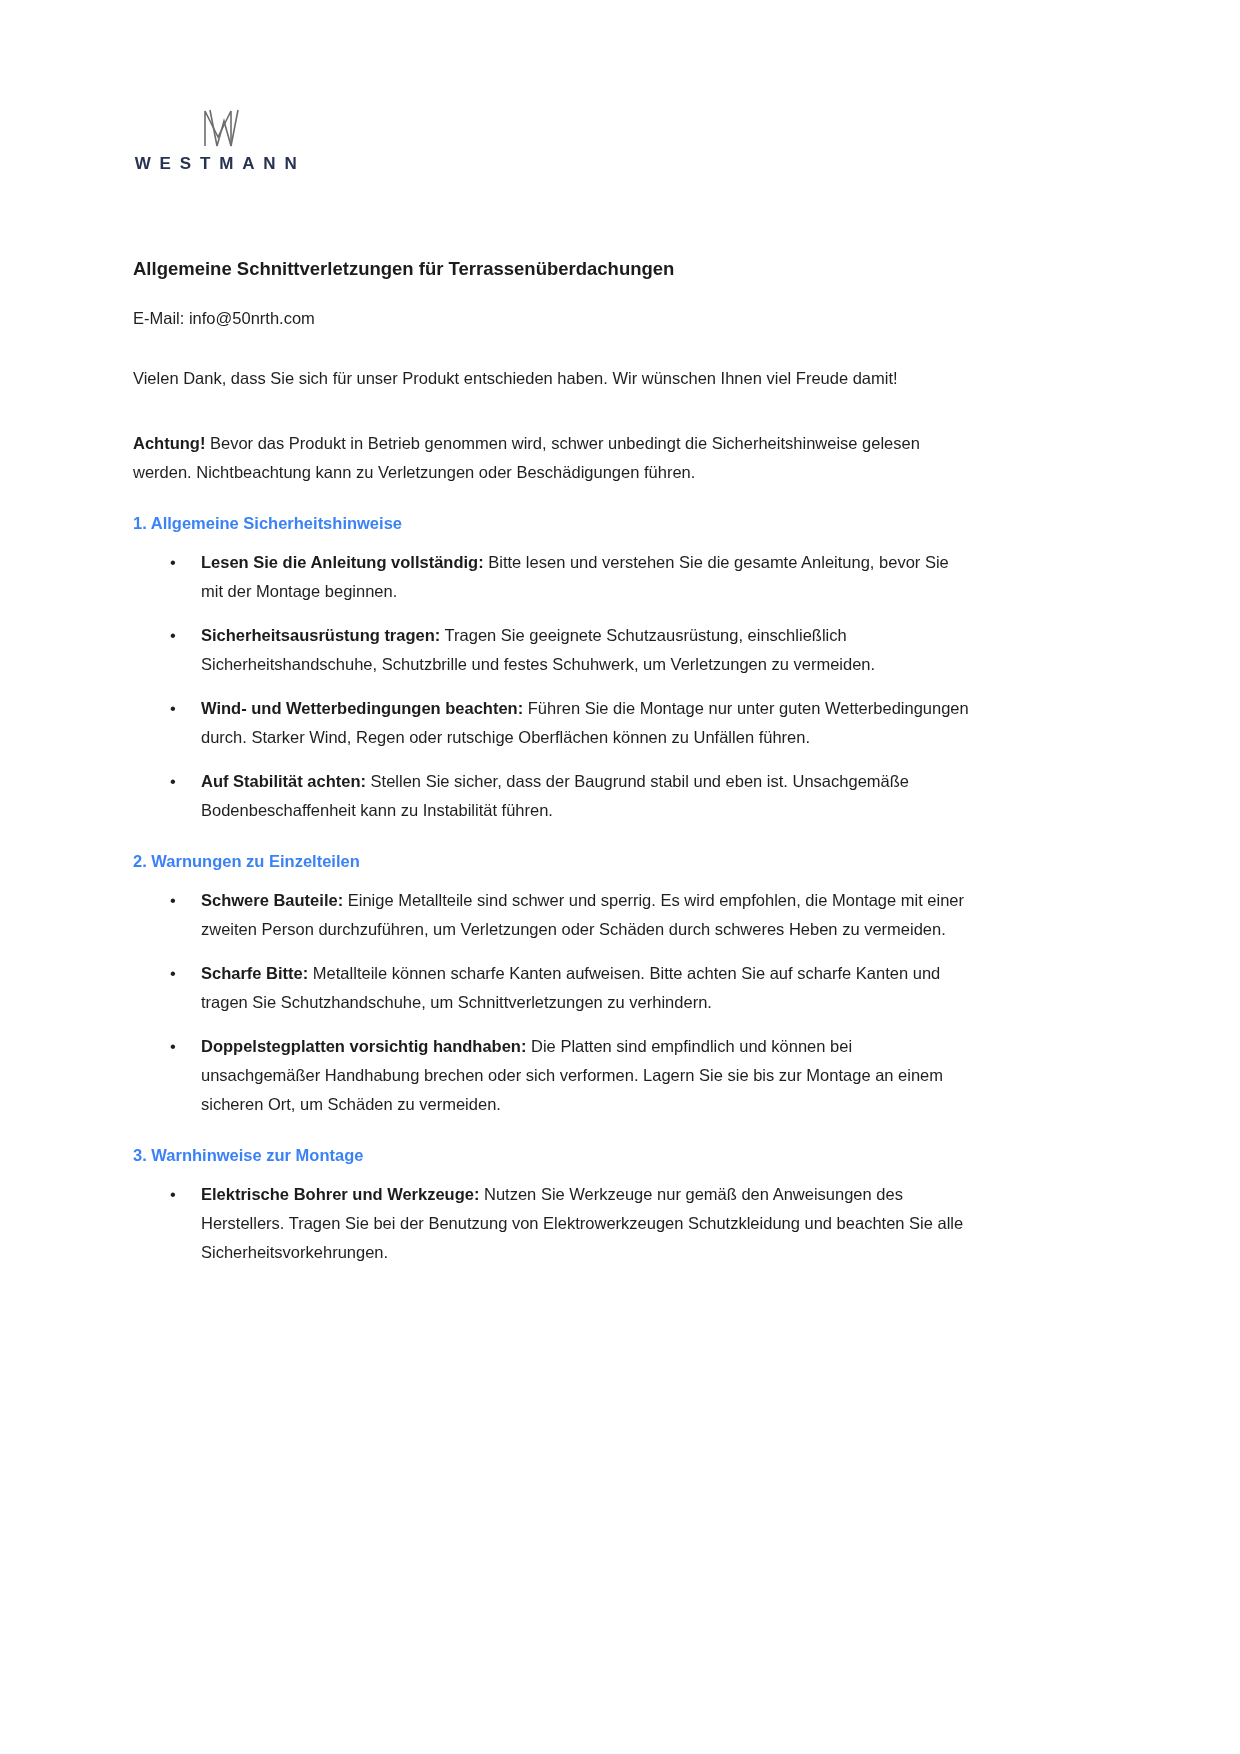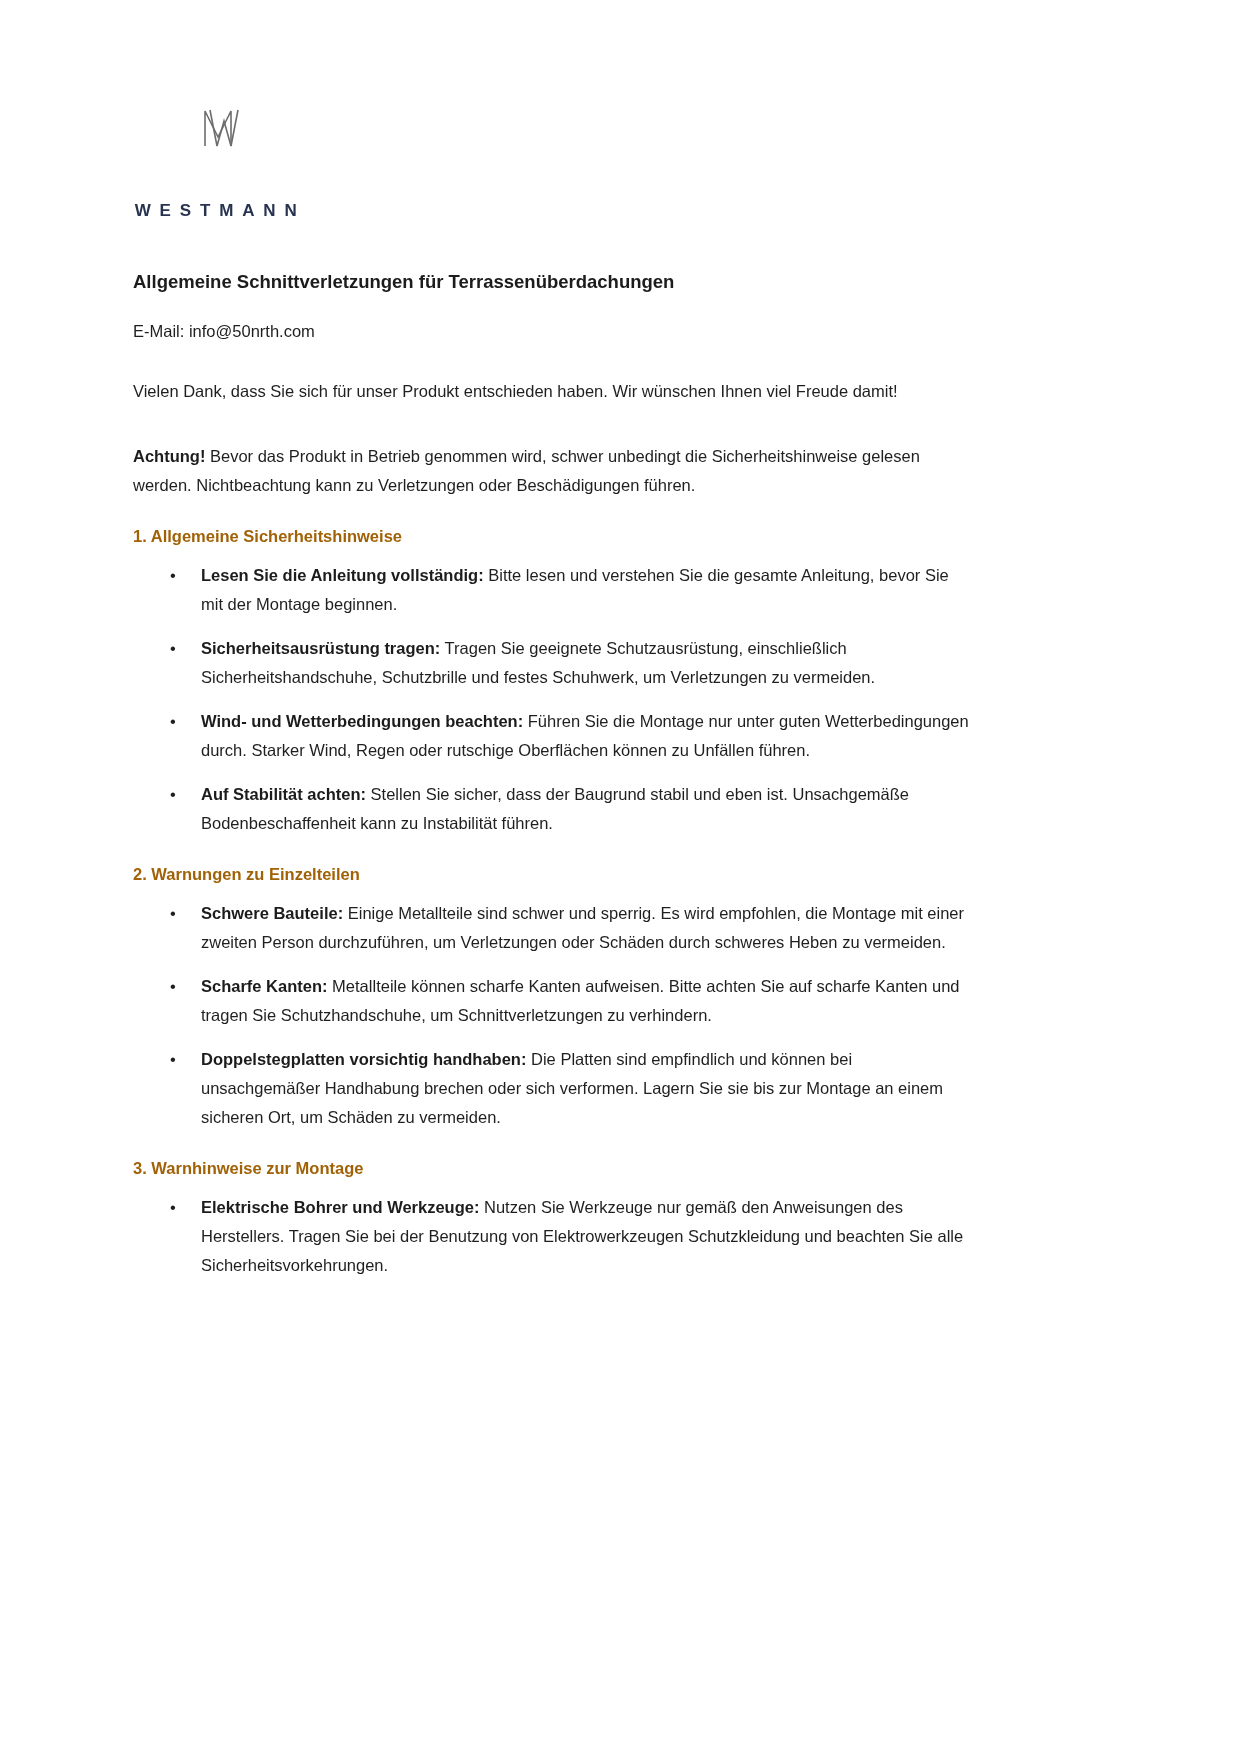--- a/index.html
+++ b/index.html
@@ -17,22 +17,21 @@
     color: #1f1f1f;
     box-sizing: border-box;
     padding: 108px 268px 60px 133px;
     overflow: hidden;
   }
   
   .brand {
     display: inline-flex;
     flex-direction: column;
     align-items: center;
-    margin-bottom: 50px;
-    gap: 47px;
+    margin-bottom: 84px;
   }
   .monogram {
     display: block;
     margin-bottom: 6px;
   }
   .monogram polyline {
     fill: none;
     stroke: #6d6d6d;
     stroke-width: 1.6;
     stroke-linejoin: miter;
@@ -66,21 +65,21 @@
   .intro {
     margin-top: 32px;
   }
   .warning {
     margin-top: 36px;
   }
   .sec-heading {
     font-size: 16.5px;
     font-weight: bold;
     margin: 27px 0 6px 0;
-    color: #a16207;
+    color: #3b82f6;
   }
   
   ul.bullets {
     list-style: none;
     margin: 0;
     padding: 0 0 0 68px;
   }
   ul.bullets li {
     position: relative;
     font-size: 16.5px;
@@ -144,21 +143,21 @@
   </section>
 
   <section class="doc-section">
     <h2 class="sec-heading">2. Warnungen zu Einzelteilen</h2>
     <ul class="bullets">
   <li>
     <strong>Schwere Bauteile:</strong><span> Einige Metallteile sind schwer und sperrig. Es wird empfohlen, die Montage mit einer zweiten Person durchzuführen, um Verletzungen oder Schäden durch schweres Heben zu vermeiden.</span>
   </li>
 
   <li>
-    <strong>Scharfe Kanten:</strong><span> Metallteile können scharfe Kanten aufweisen. Bitte achten Sie auf scharfe Kanten und tragen Sie Schutzhandschuhe, um Schnittverletzungen zu verhindern.</span>
+    <strong>Scharfe Bitte:</strong><span> Metallteile können scharfe Kanten aufweisen. Bitte achten Sie auf scharfe Kanten und tragen Sie Schutzhandschuhe, um Schnittverletzungen zu verhindern.</span>
   </li>
 
   <li>
     <strong>Doppelstegplatten vorsichtig handhaben:</strong><span> Die Platten sind empfindlich und können bei unsachgemäßer Handhabung brechen oder sich verformen. Lagern Sie sie bis zur Montage an einem sicheren Ort, um Schäden zu vermeiden.</span>
   </li>
 </ul>
   </section>
 
   <section class="doc-section">
     <h2 class="sec-heading">3. Warnhinweise zur Montage</h2>

